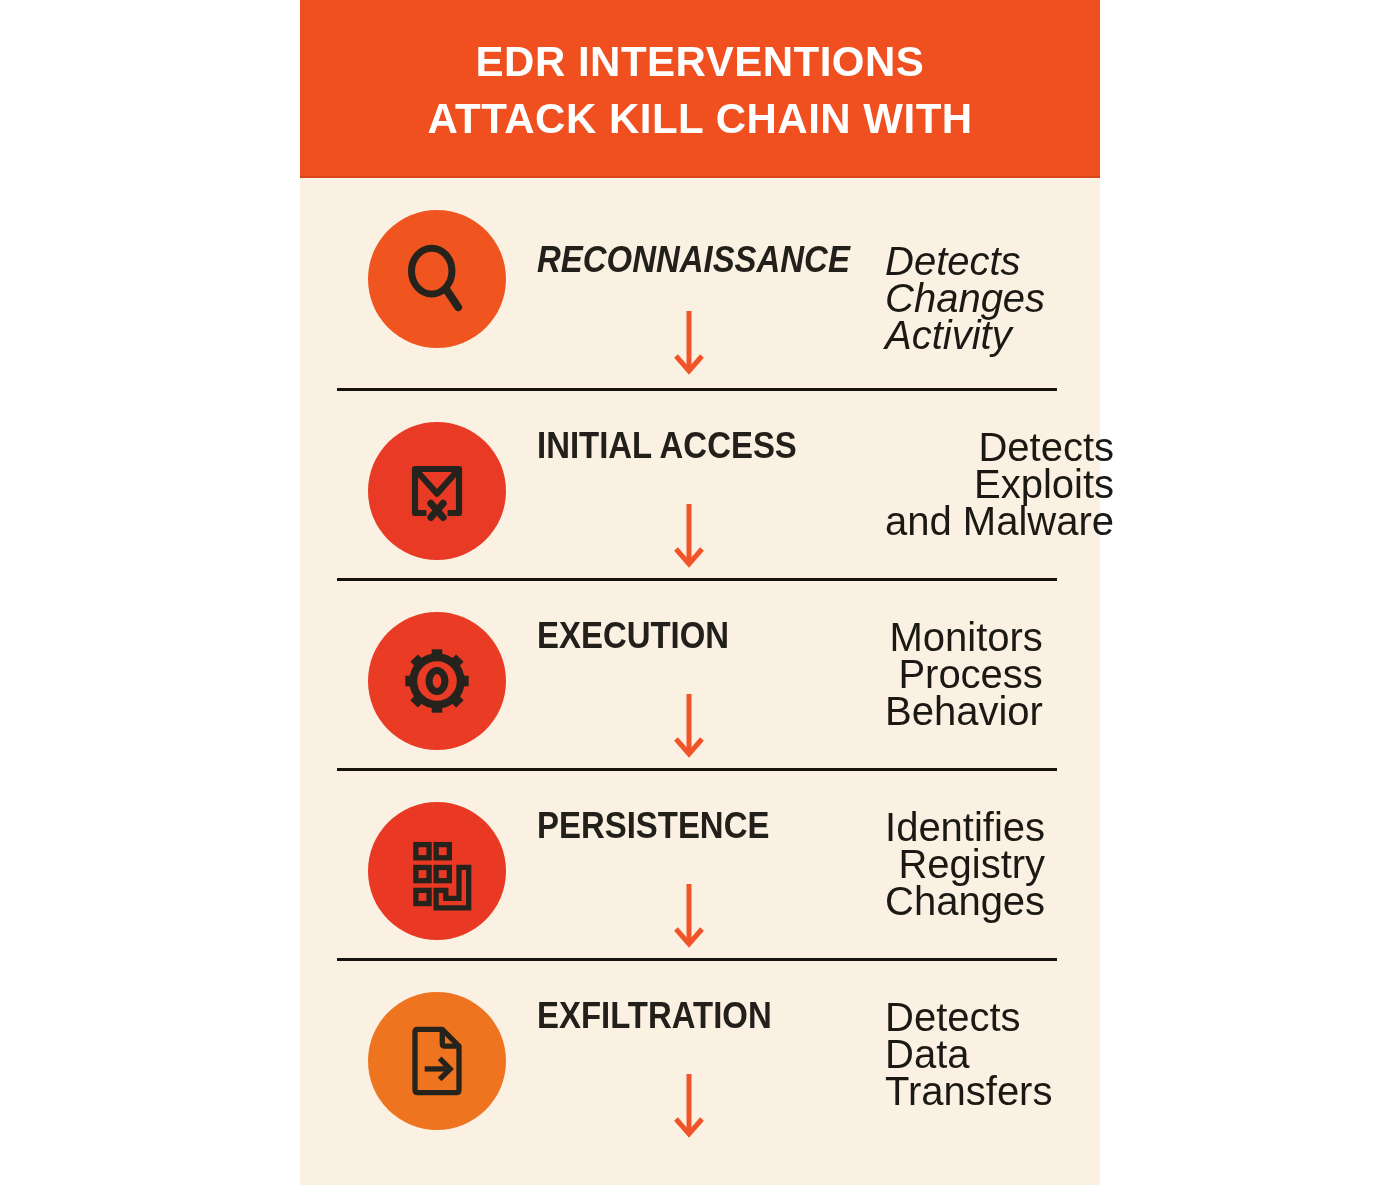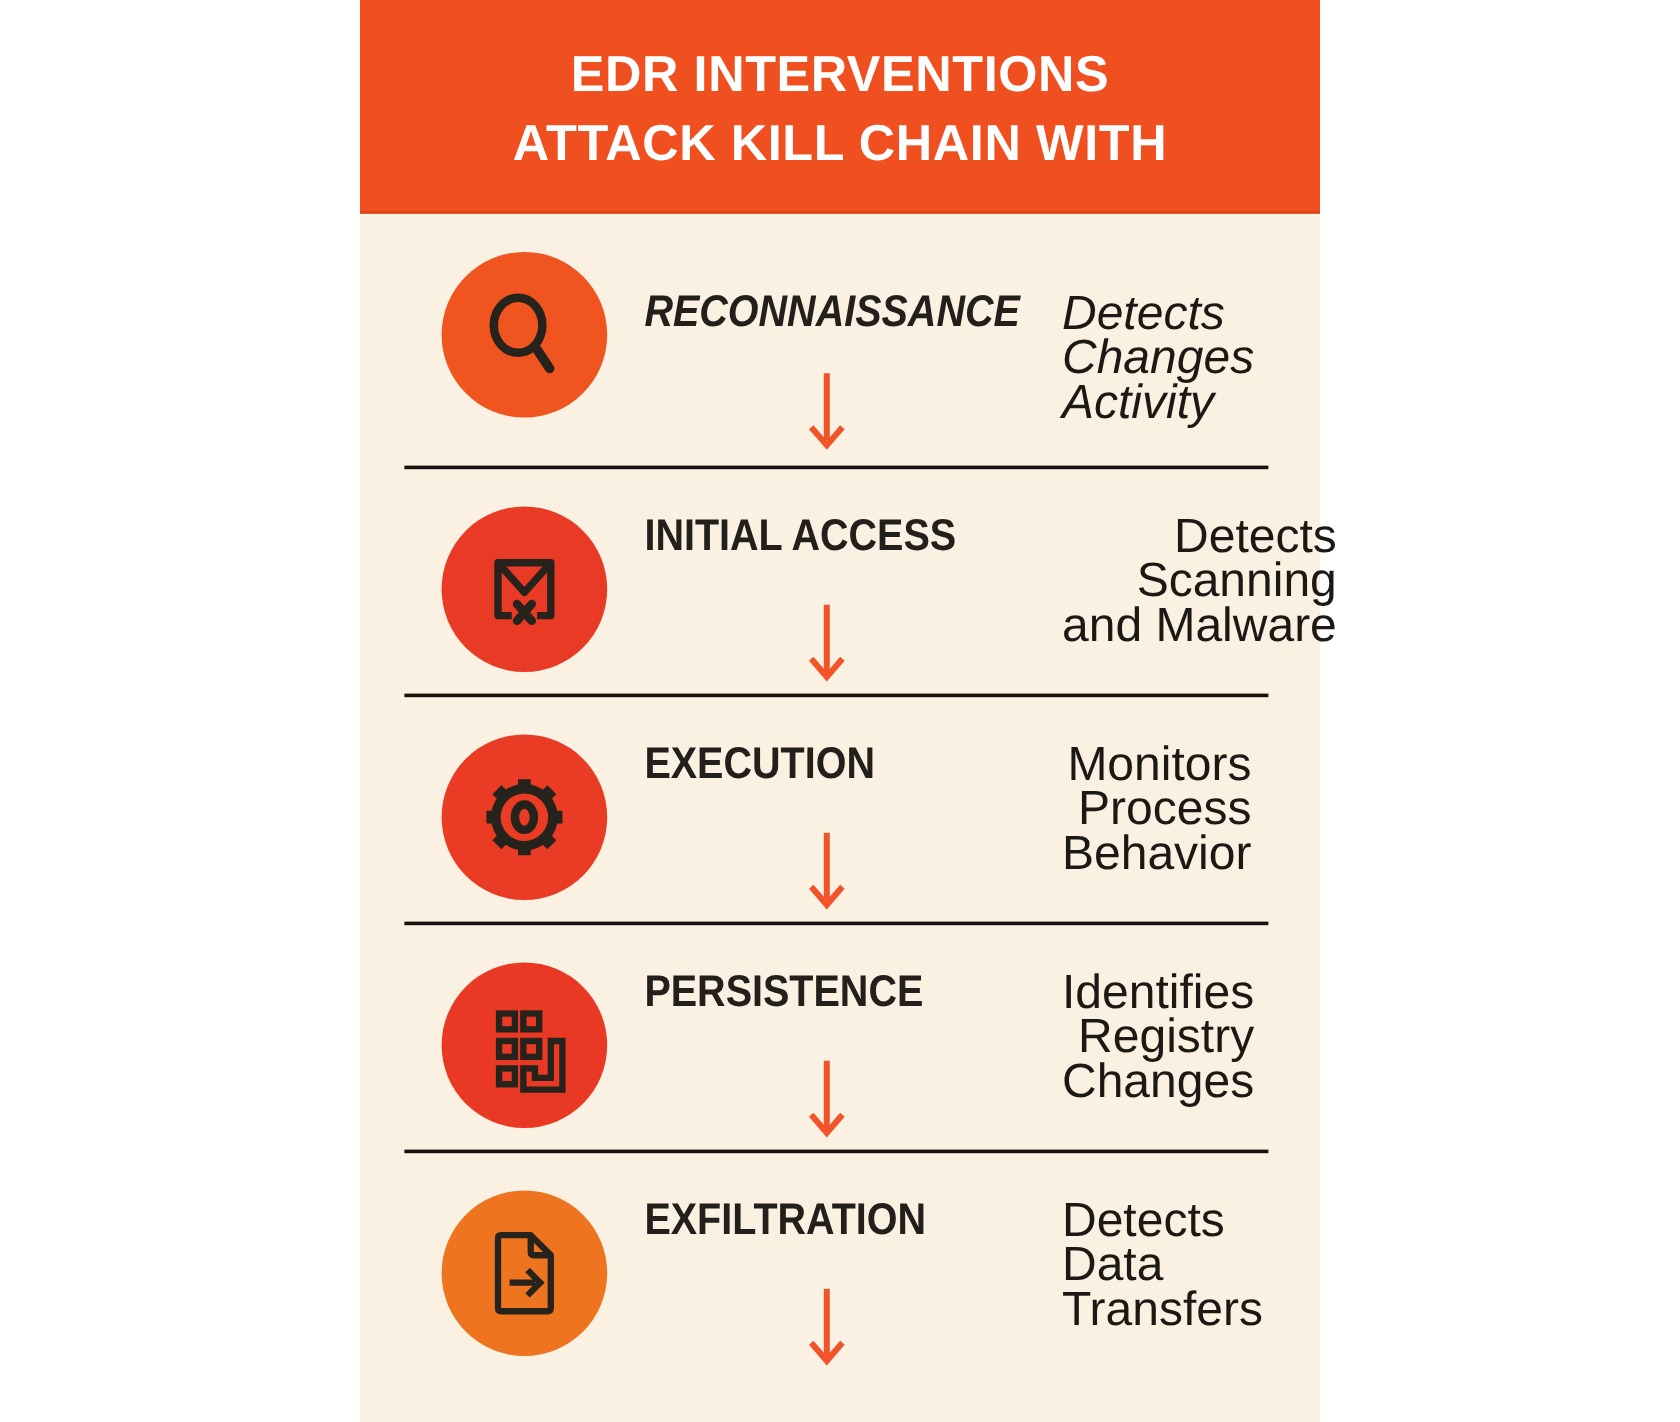--- a/index.html
+++ b/index.html
@@ -128,21 +128,21 @@
         <path class="icon-stroke" d="M43,64 L57,80 M57,64 L43,80" stroke-width="8" stroke-linecap="round"></path>
       </svg>
     </div>
     <div class="stage-title">INITIAL ACCESS</div>
     <svg class="down-arrow" viewBox="0 0 34 66">
       <path d="M17,1 V57" stroke="#F2542A" stroke-width="5" fill="none"></path>
       <path d="M4,46 L17,61 L30,46" stroke="#F2542A" stroke-width="5" fill="none"></path>
     </svg>
     <div class="stage-desc">
       <span>Detects</span>
-      <span>Scanning</span>
+      <span>Exploits</span>
       <span>and Malware</span>
     </div>
     <div class="divider"></div>
   </div>
 
   <div class="row r-mid">
     <div class="circle c-exec">
       <svg viewBox="0 0 100 100">
         <circle class="icon-stroke" cx="50" cy="50" r="27" stroke-width="9"></circle>
         <g class="icon-stroke" stroke-width="12">

